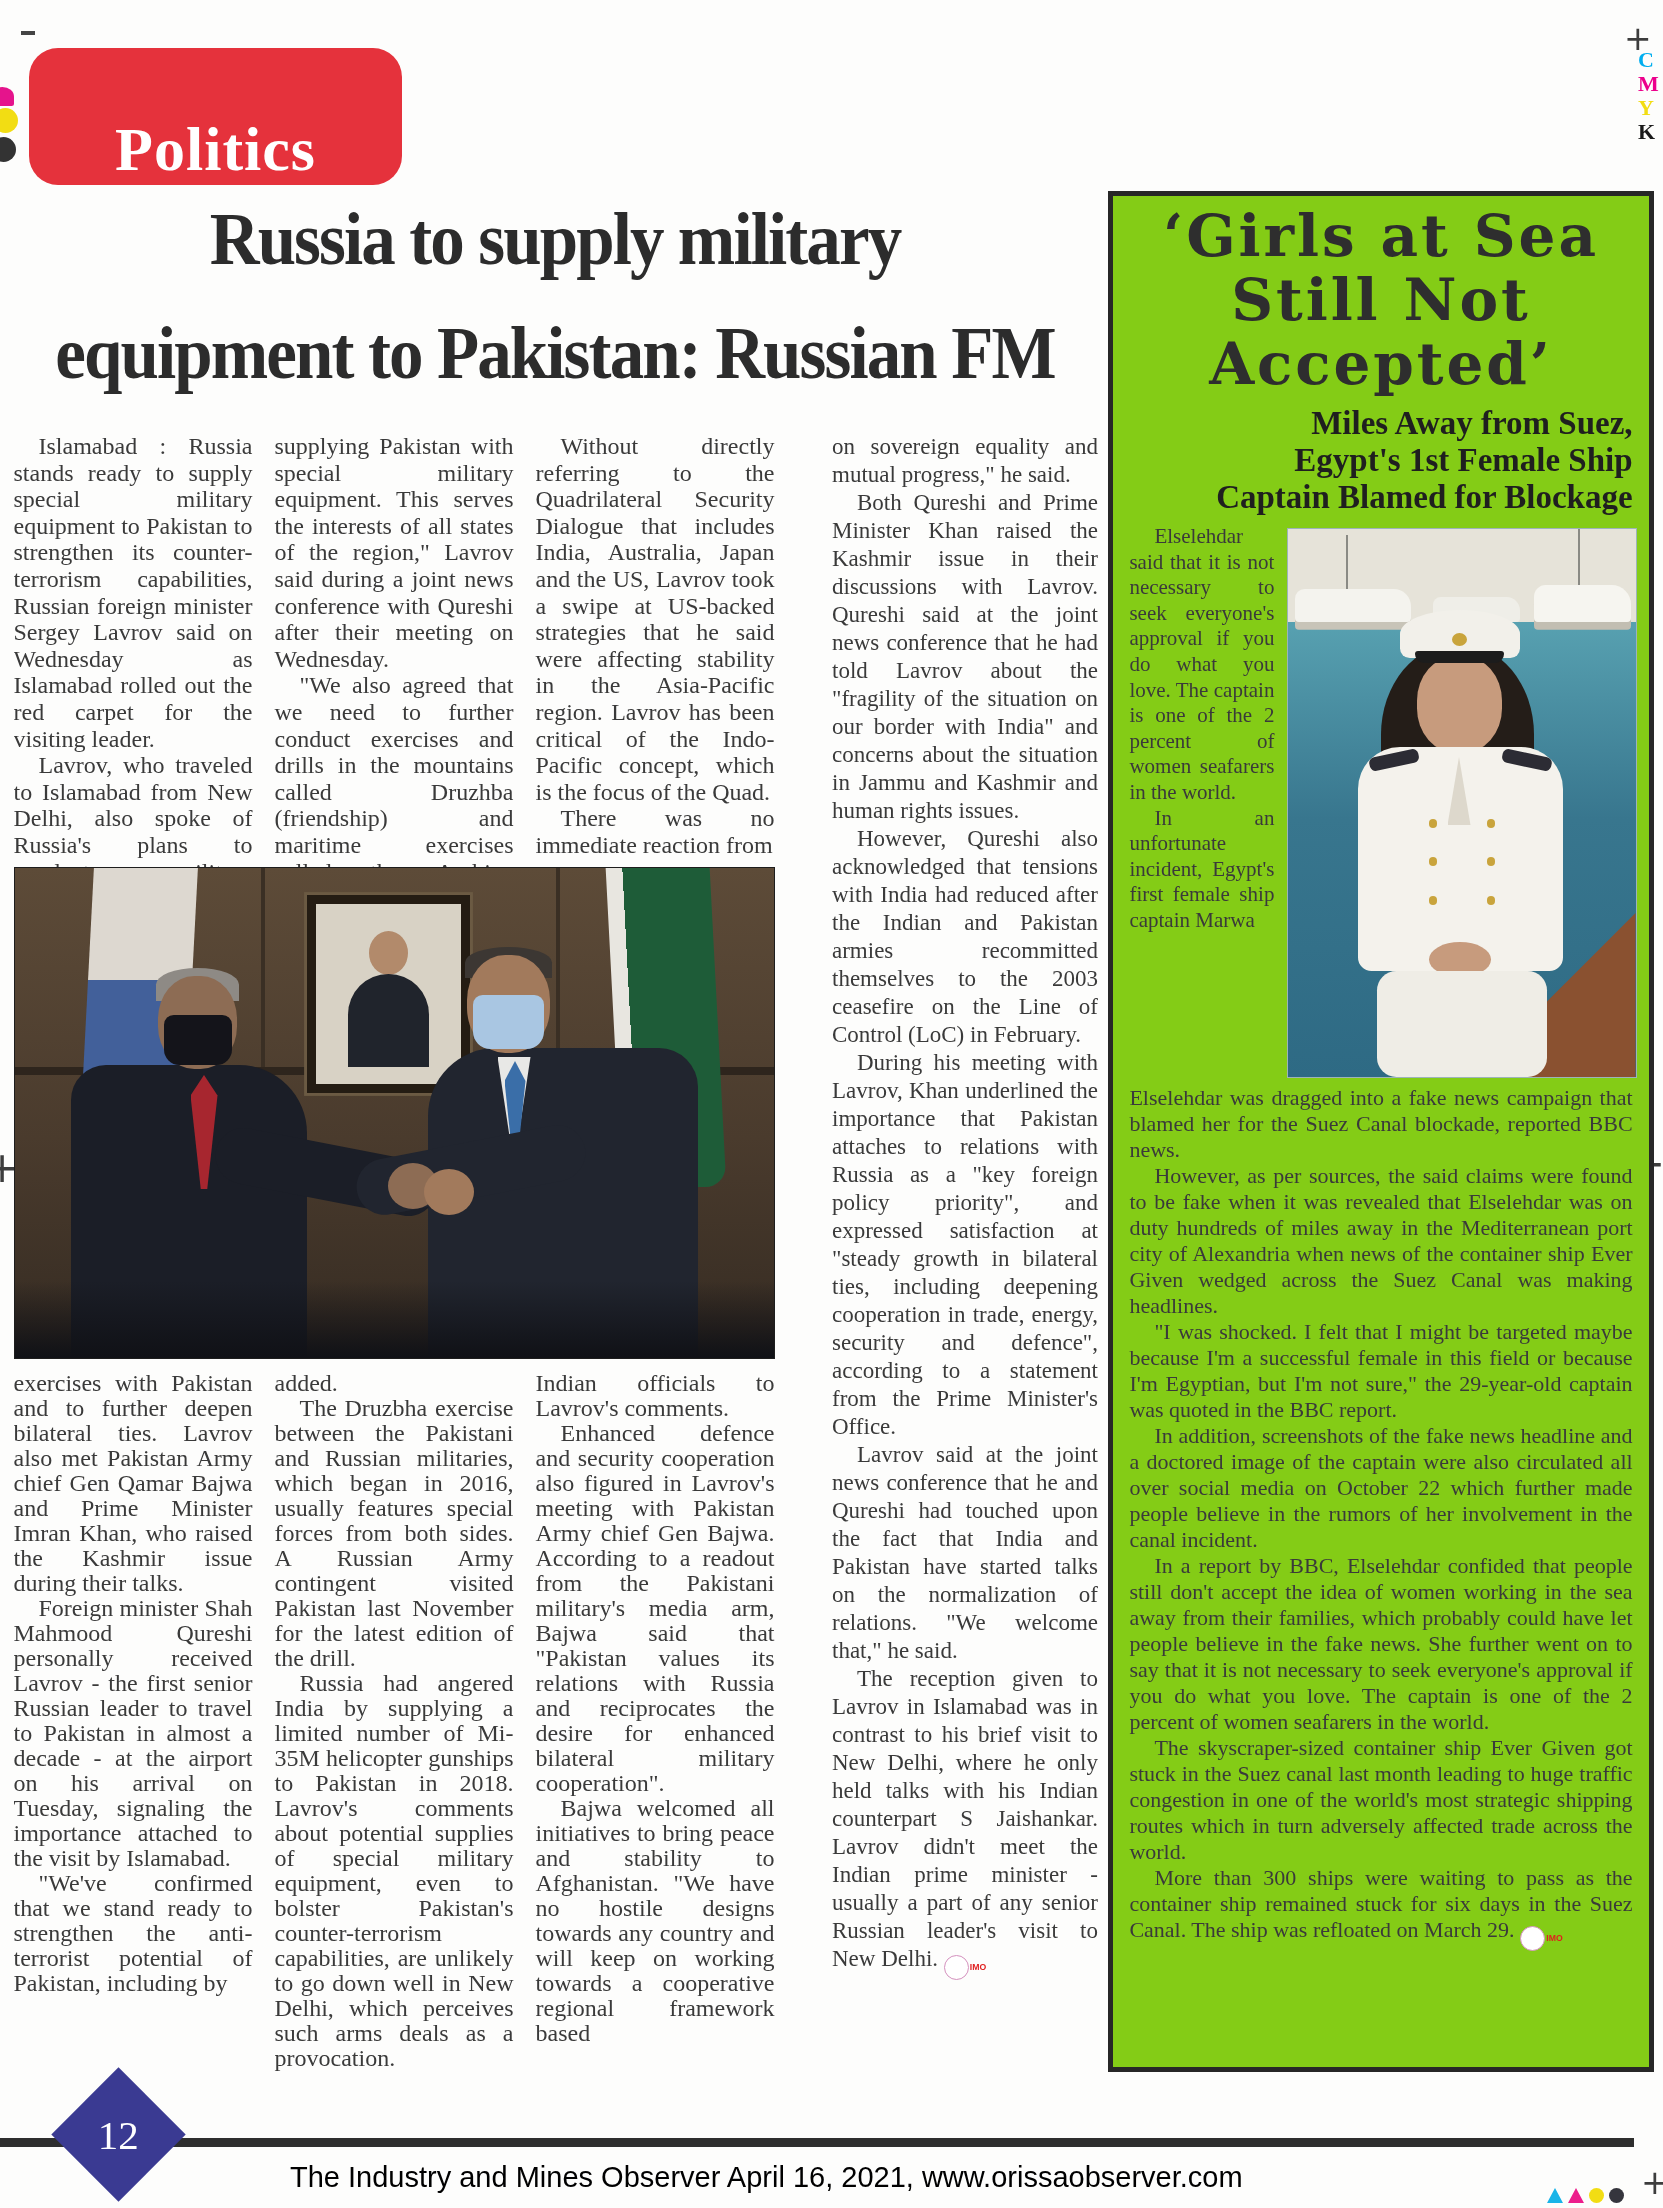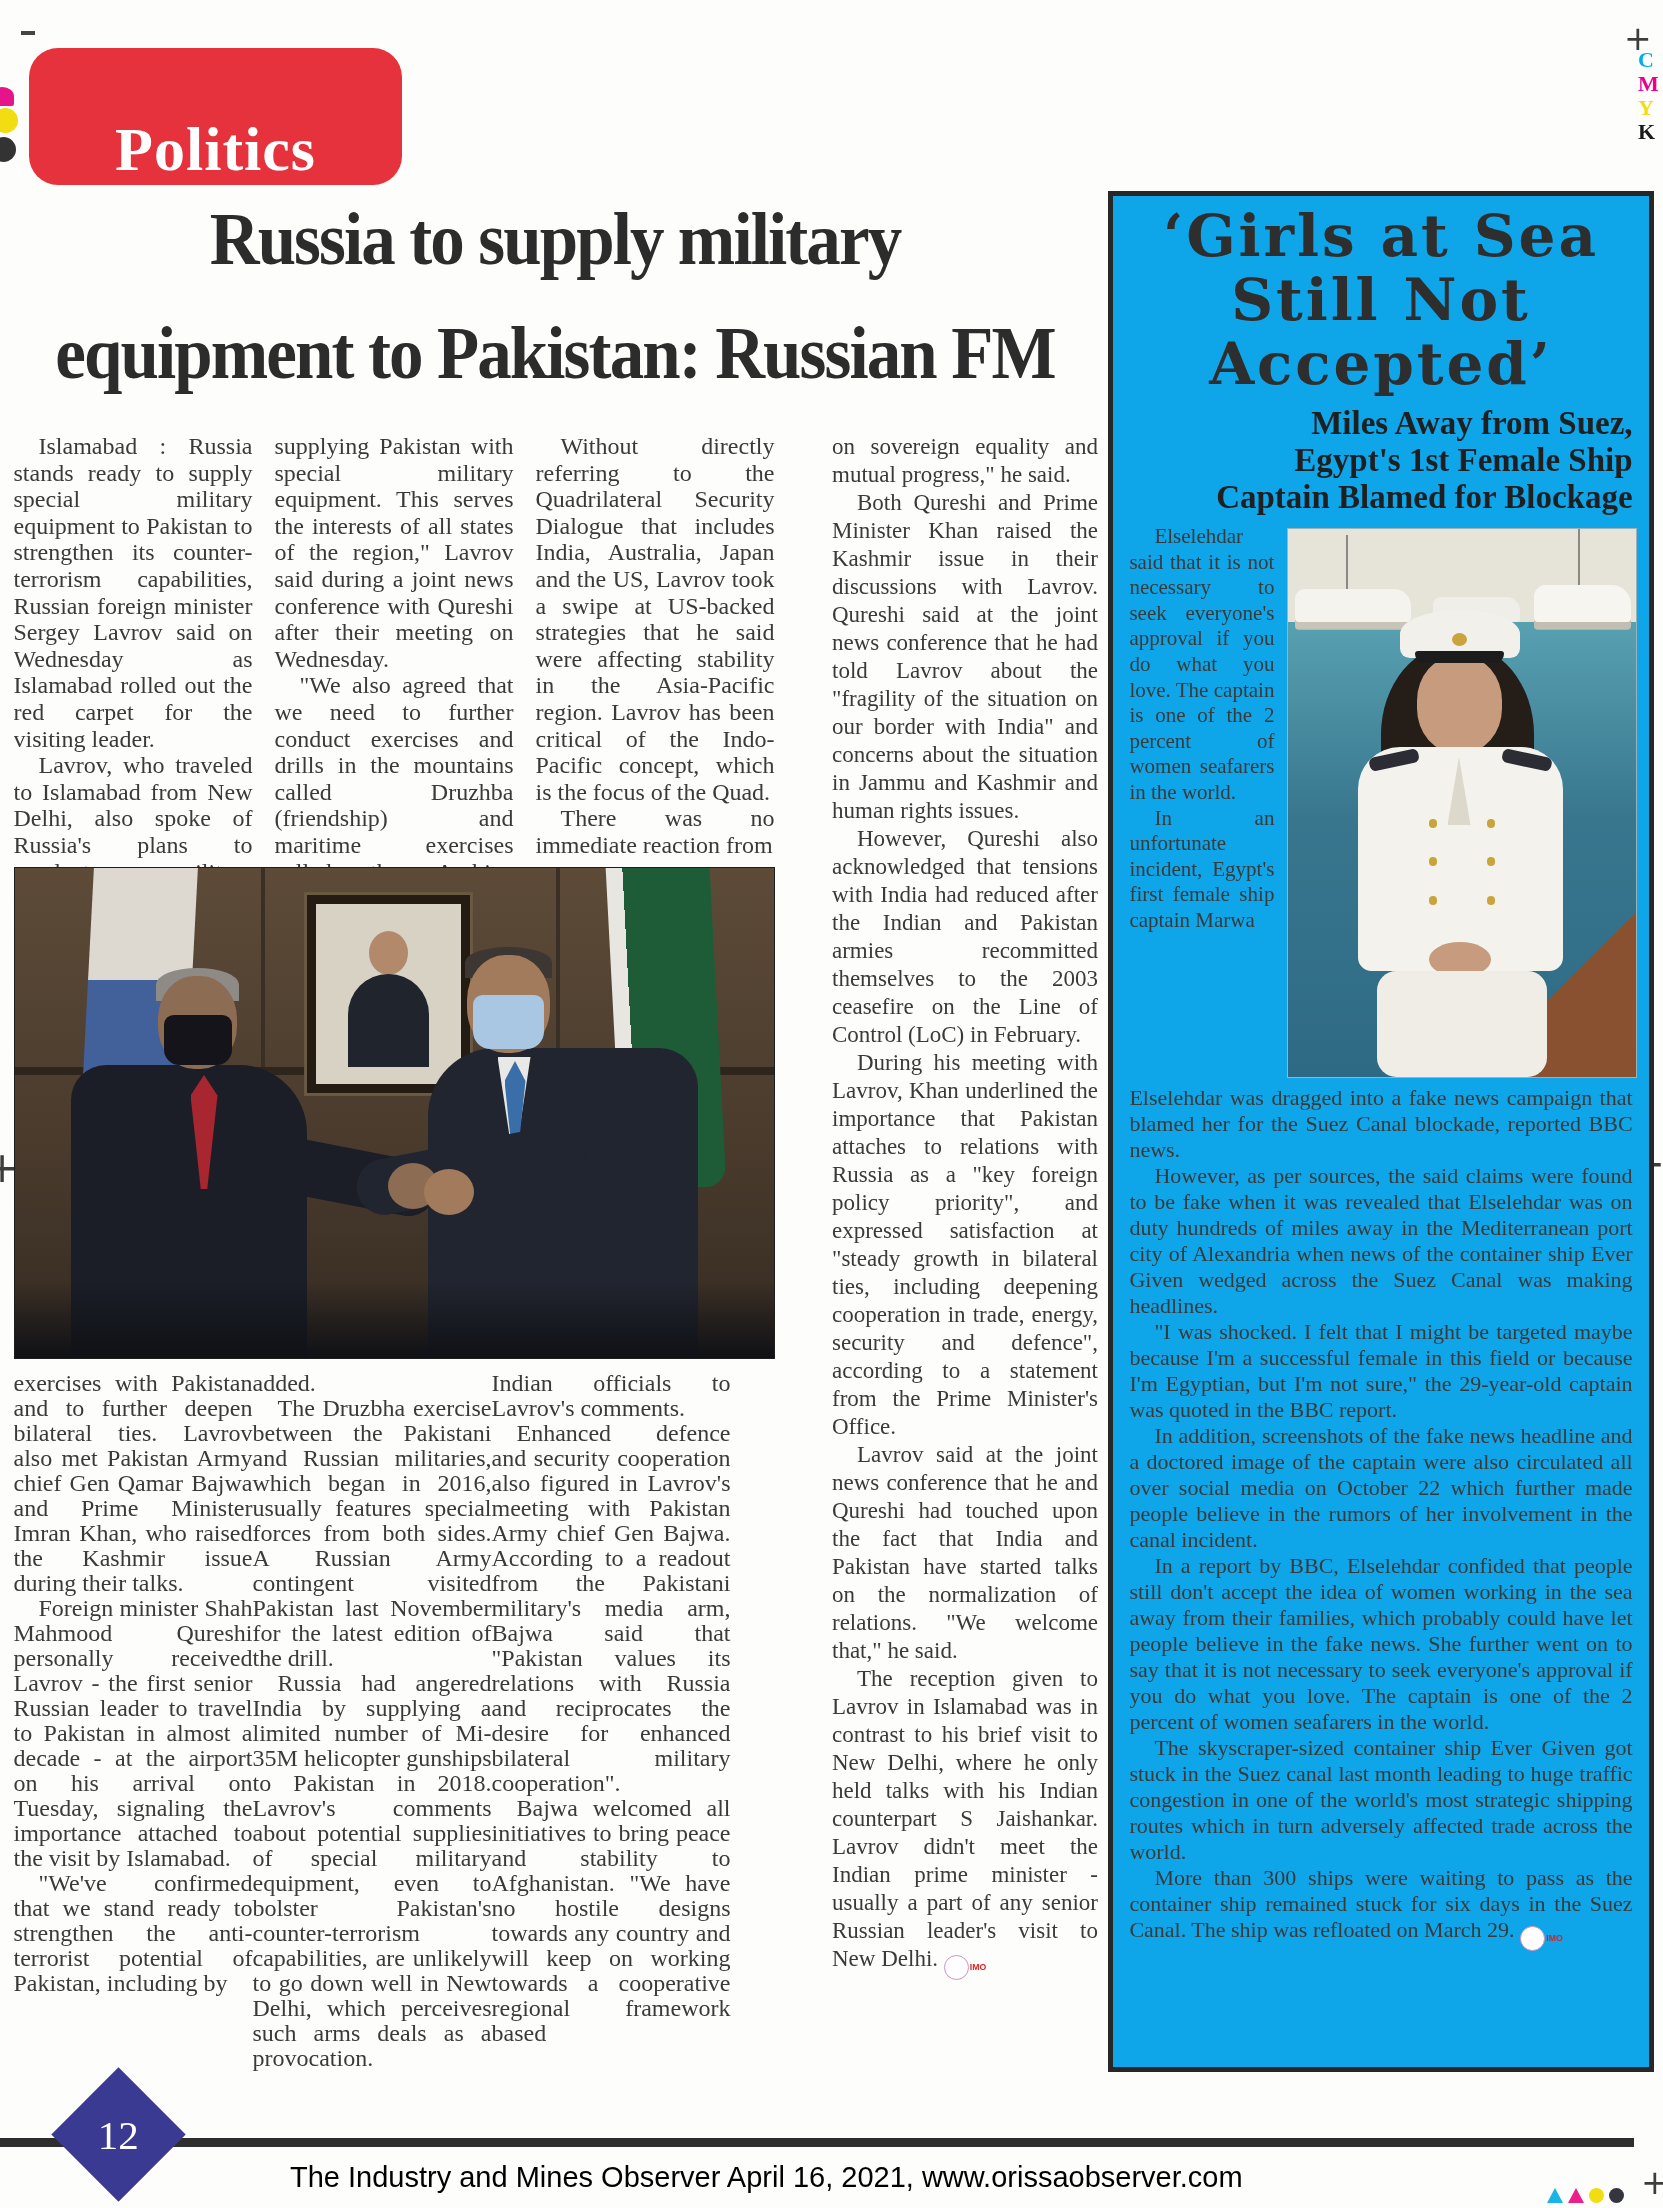--- a/index.html
+++ b/index.html
@@ -31,21 +31,21 @@
   .headline{position:absolute;left:13.5px;top:182px;width:1083px;text-align:center;color:#2c2c2c;}
   .headline div{font:bold 69px/114px "Liberation Serif",serif;letter-spacing:-1.9px;white-space:nowrap;
                 transform:scaleY(1.08);}
 
   
   p{margin:0;text-align:justify;}
   .ind{text-indent:25px;}
   .topcols{position:absolute;left:13.5px;top:433px;width:765px;height:436px;display:flex;gap:22px;overflow:hidden;}
   .topcols .col,{width:239px;}
   .col{width:239px;font-size:24px;line-height:26.6px;}
-  .botcols{position:absolute;left:13.5px;top:1371px;width:765px;height:724px;display:flex;overflow:hidden;}
+  .botcols{position:absolute;left:13.5px;top:1371px;width:765px;height:724px;display:flex;gap:22px;overflow:hidden;}
   .botcols .col{line-height:25px;}
   .col4{position:absolute;left:832px;top:433px;width:266px;height:1641px;font-size:23px;line-height:28px;overflow:hidden;}
   .col4 p{text-align:justify;}
 
   .imo{display:inline-block;width:23px;height:23px;border-radius:50%;border:1.9px solid #d490bd;
        background:#fff;color:#e01f1f;font:bold 8.7px/23px "Liberation Sans",sans-serif;text-align:center;
        vertical-align:-3.9px;margin-left:5.8px;letter-spacing:0;}
 
   
   .main-photo{position:absolute;left:13.5px;top:867px;width:759px;height:490px;overflow:hidden;
@@ -77,21 +77,21 @@
   .mp-shirt-r{position:absolute;left:483px;top:189px;width:33px;height:87px;background:#e8e8e6;clip-path:polygon(0 0,100% 0,60% 100%,40% 100%);}
   .mp-tie-r{position:absolute;left:490px;top:193px;width:21px;height:100px;background:#3a6ea8;
             clip-path:polygon(50% 0,100% 20%,60% 100%,40% 100%,0 20%);}
   .mp-arm-r{position:absolute;left:340px;top:274px;width:232px;height:56px;border-radius:29px;background:#21252f;transform:rotate(-11deg);}
   .mp-fist-1{position:absolute;left:373px;top:295px;width:50px;height:46px;border-radius:50%;background:#8d6c54;}
   .mp-fist-2{position:absolute;left:409px;top:301px;width:50px;height:46px;border-radius:50%;background:#a27a5c;}
   .mp-shade{position:absolute;left:0;bottom:0;width:100%;height:77px;background:linear-gradient(180deg,transparent,#101116);}
 
   
   .rbox{position:absolute;left:1108px;top:191px;width:546px;height:1881px;border:5.8px solid #272727;
-        box-sizing:border-box;background:#0ea5e9;padding:7.7px 16.4px 0 16.4px;}
+        box-sizing:border-box;background:#84cc16;padding:7.7px 16.4px 0 16.4px;}
   .r-headline{text-align:center;color:#2e2e2e;font:bold 58px/64px "DejaVu Serif",serif;letter-spacing:2.9px;}
   .r-subhead{margin-top:9.7px;text-align:right;color:#1f1f1f;font:bold 33px/37px "Liberation Serif",serif;}
   .wraprow{position:relative;height:555px;margin-top:7.7px;}
   .wraptext{width:145px;font-size:21px;line-height:25.6px;}
   .rbody{margin-top:5.8px;font-size:22px;line-height:26px;}
 
   
   .captain-photo{position:absolute;right:-3.9px;top:3.9px;width:348px;height:548px;overflow:hidden;
                  background:linear-gradient(180deg,#57a0b0 97px,#38768e 290px,#2e6a84 100%);border:1px solid #9db3ba;}
   .wp-sky{position:absolute;left:0;top:0;width:100%;height:93px;background:#e6e3d9;}

